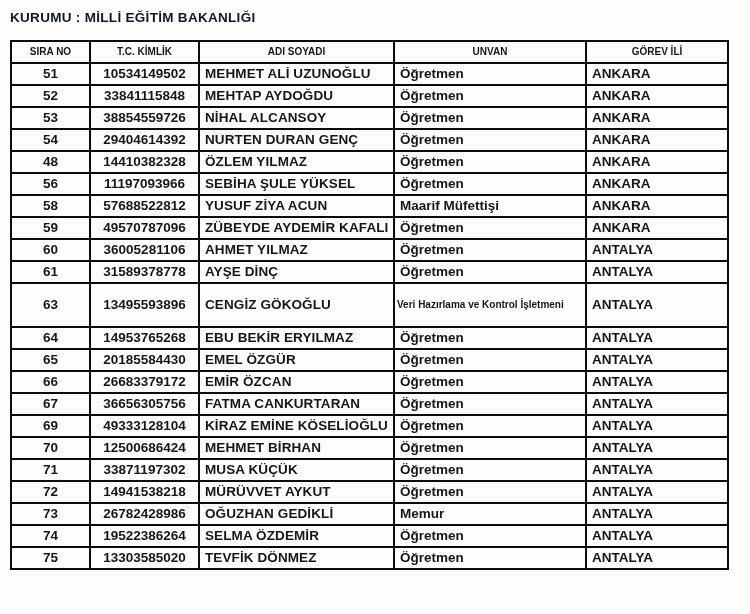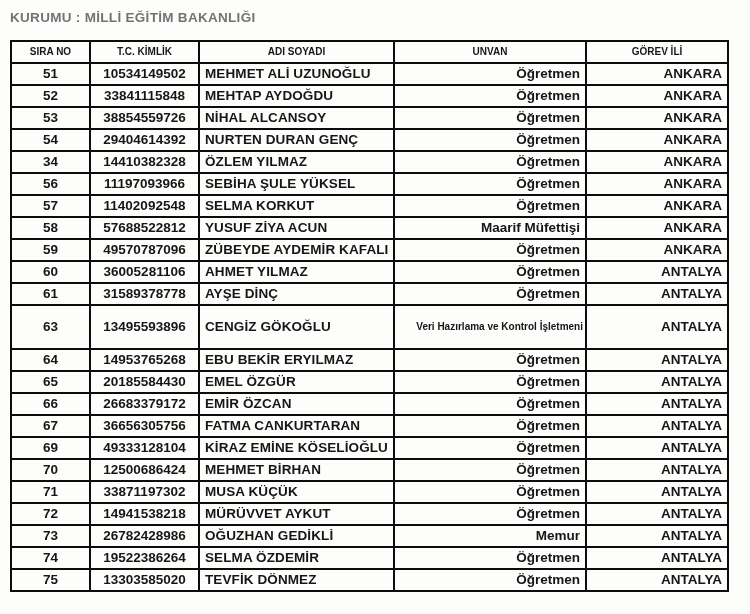--- a/index.html
+++ b/index.html
@@ -7,21 +7,21 @@
     width: 750px; height: 614px;
     background: #ffffff;
     font-family: "Liberation Sans", sans-serif;
     color: #111111;
     overflow: hidden;
   }
   .page { position: relative; width: 750px; height: 614px; background: #fdfdfc; }
   .doc-title {
     position: absolute; left: 10px; top: 10px;
     font-size: 13.5px; font-weight: 700; letter-spacing: 0.3px;
-    color: #737373;
+    color: #0f172a;
   }
   table.roster {
     position: absolute; left: 10px; top: 40px;
     width: 717px;
     border-collapse: collapse;
     table-layout: fixed;
   }
   table.roster th, table.roster td {
     border: 2px solid #0c0c0c;
     height: 22px;
@@ -39,23 +39,23 @@
     font-size: 10px;
     font-weight: 700;
   }
   col.c-sira  { width: 79px; }
   col.c-tc    { width: 109px; }
   col.c-ad    { width: 195px; }
   col.c-unvan { width: 192px; }
   col.c-il    { width: 142px; }
   td.num  { text-align: center; padding-right: 6px; font-variant-numeric: tabular-nums; }
   td.name { text-align: left; letter-spacing: 0.1px; }
-  td.unvan { text-align: right; }
+  td.unvan { text-align: left; }
   td.unvan.small { font-size: 10px; font-weight: 700; padding: 16px 2px; }
-  td.il { text-align: right; font-weight: 600; }
+  td.il { text-align: left; font-weight: 600; }
 </style>
 </head>
 <body>
 
 <div class="page">
 
   <div class="doc-title">KURUMU : MİLLİ EĞİTİM BAKANLIĞI</div>
 
   <table class="roster">
     <colgroup>
@@ -97,37 +97,30 @@
           <td class="il">ANKARA</td>
         </tr>
         <tr>
           <td class="num">54</td>
           <td class="num">29404614392</td>
           <td class="name">NURTEN DURAN GENÇ</td>
           <td class="unvan">Öğretmen</td>
           <td class="il">ANKARA</td>
         </tr>
         <tr>
-          <td class="num">34</td>
+          <td class="num">48</td>
           <td class="num">14410382328</td>
           <td class="name">ÖZLEM YILMAZ</td>
           <td class="unvan">Öğretmen</td>
           <td class="il">ANKARA</td>
         </tr>
         <tr>
           <td class="num">56</td>
           <td class="num">11197093966</td>
           <td class="name">SEBİHA ŞULE YÜKSEL</td>
-          <td class="unvan">Öğretmen</td>
-          <td class="il">ANKARA</td>
-        </tr>
-        <tr>
-          <td class="num">57</td>
-          <td class="num">11402092548</td>
-          <td class="name">SELMA KORKUT</td>
           <td class="unvan">Öğretmen</td>
           <td class="il">ANKARA</td>
         </tr>
         <tr>
           <td class="num">58</td>
           <td class="num">57688522812</td>
           <td class="name">YUSUF ZİYA ACUN</td>
           <td class="unvan">Maarif Müfettişi</td>
           <td class="il">ANKARA</td>
         </tr>

